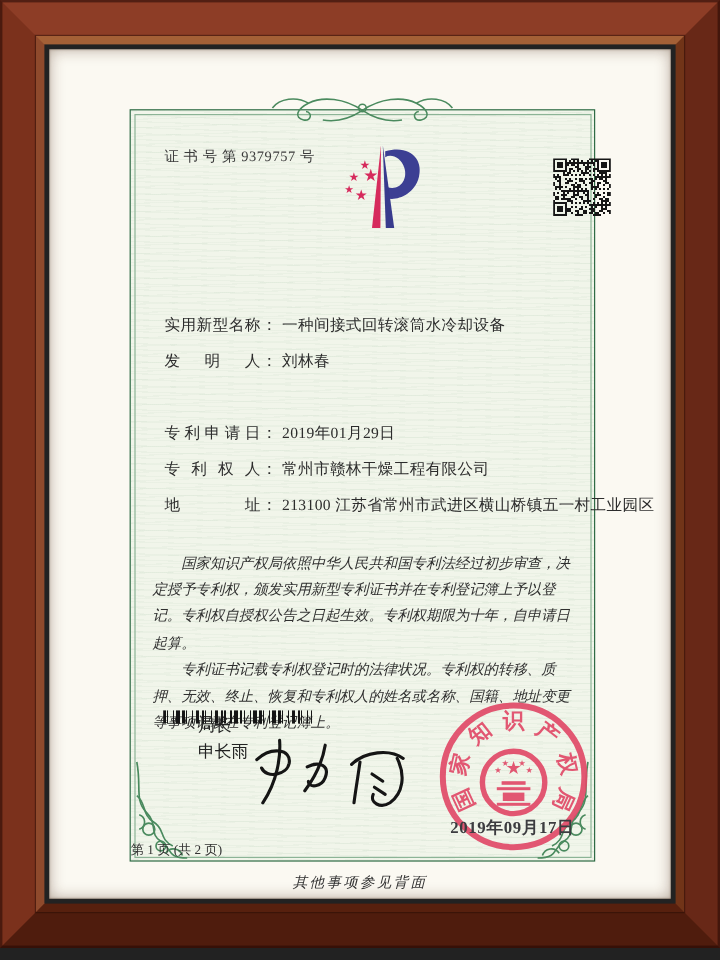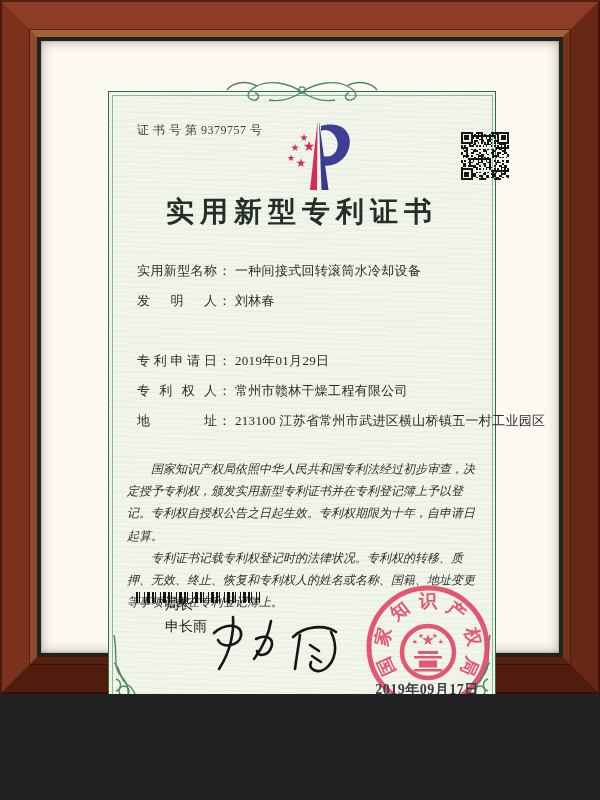--- a/index.html
+++ b/index.html
@@ -1,16 +1,16 @@
 <!DOCTYPE html>
 <html><head>
 <meta charset="utf-8">
 <style>
   html,body{margin:0;padding:0;background:#222;}
-  .stage{position:relative;width:600px;height:694px;overflow:hidden;
+  .stage{position:relative;width:600px;height:790px;overflow:hidden;
          font-family:"Liberation Serif","DejaVu Serif",serif;}
   
   .wood{position:absolute;inset:0;border:30px solid;
         border-color:#8d3d26 #682817 #4f1c0d #7b311c;
         box-sizing:border-box;
         background:transparent;}
   .wood::before{content:"";position:absolute;inset:-30px;z-index:-1;
         background:
           repeating-linear-gradient(100deg, rgba(0,0,0,.12) 0 3px, rgba(255,240,220,.05) 3px 6px, rgba(0,0,0,0) 6px 12px),
           linear-gradient(135deg,#8a3a22,#6b2616 45%,#84381f 70%,#5a2010);}
@@ -530,21 +530,20 @@
           <rect x="12" y="28" width="1" height="1"></rect>
           <rect x="13" y="28" width="1" height="1"></rect>
           <rect x="14" y="28" width="1" height="1"></rect>
           <rect x="20" y="28" width="1" height="1"></rect>
           <rect x="21" y="28" width="1" height="1"></rect>
           <rect x="22" y="28" width="1" height="1"></rect>
           <rect x="23" y="28" width="1" height="1"></rect>
         </g>
       </svg>
 
-    <div class="title">实用新型专利证书</div>
 
     <div class="frow" style="top:200px">
       <span class="flabel">发明人</span><span class="fcolon">：</span><span class="fvalue">刘林春</span>
     </div>
     <div class="frow" style="top:170px">
       <span class="flabel">实用新型名称</span><span class="fcolon">：</span><span class="fvalue">一种间接式回转滚筒水冷却设备</span>
     </div>
     <div class="frow" style="top:260px">
       <span class="flabel">专利申请日</span><span class="fcolon">：</span><span class="fvalue">2019年01月29日</span>
     </div>
@@ -607,13 +606,14 @@
           <rect x="-14" y="17" width="28" height="2.5"></rect>
         </g>
       </g>
     </svg>
 
     <div class="seal-date">2019年09月17日</div>
 
     <div class="page-num">第 1 页 (共 2 页)</div>
   </div>
 
+  <div class="back-note">其他事项参见背面</div>
 </div>
 
 </body></html>

